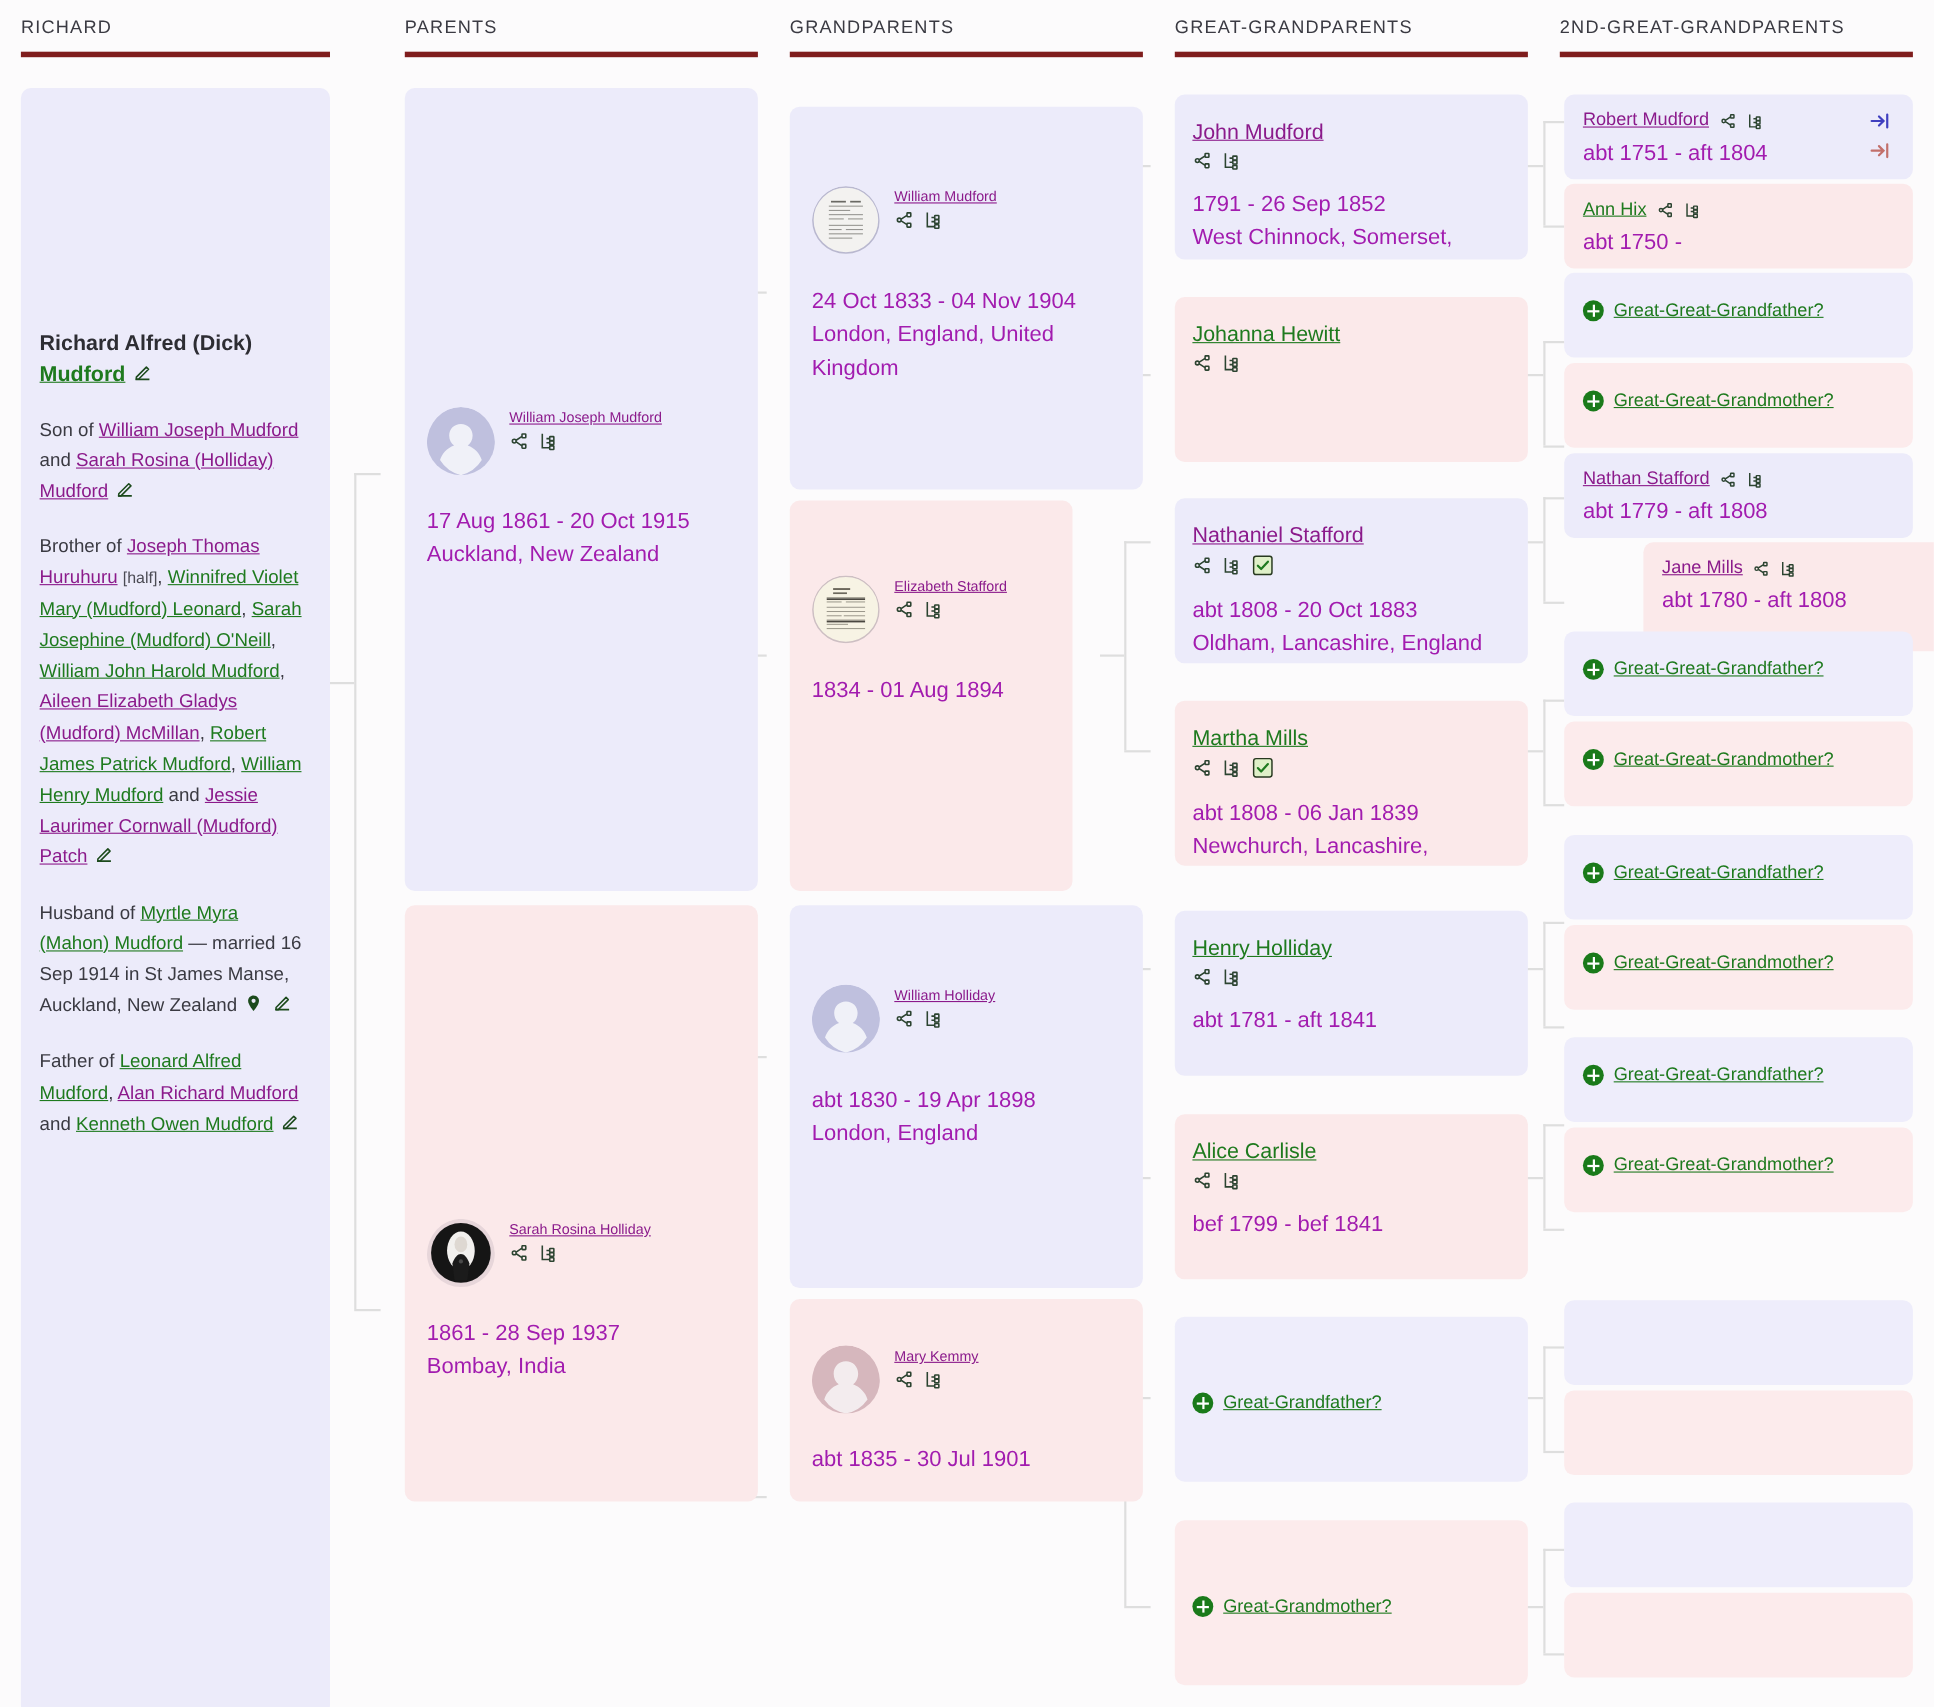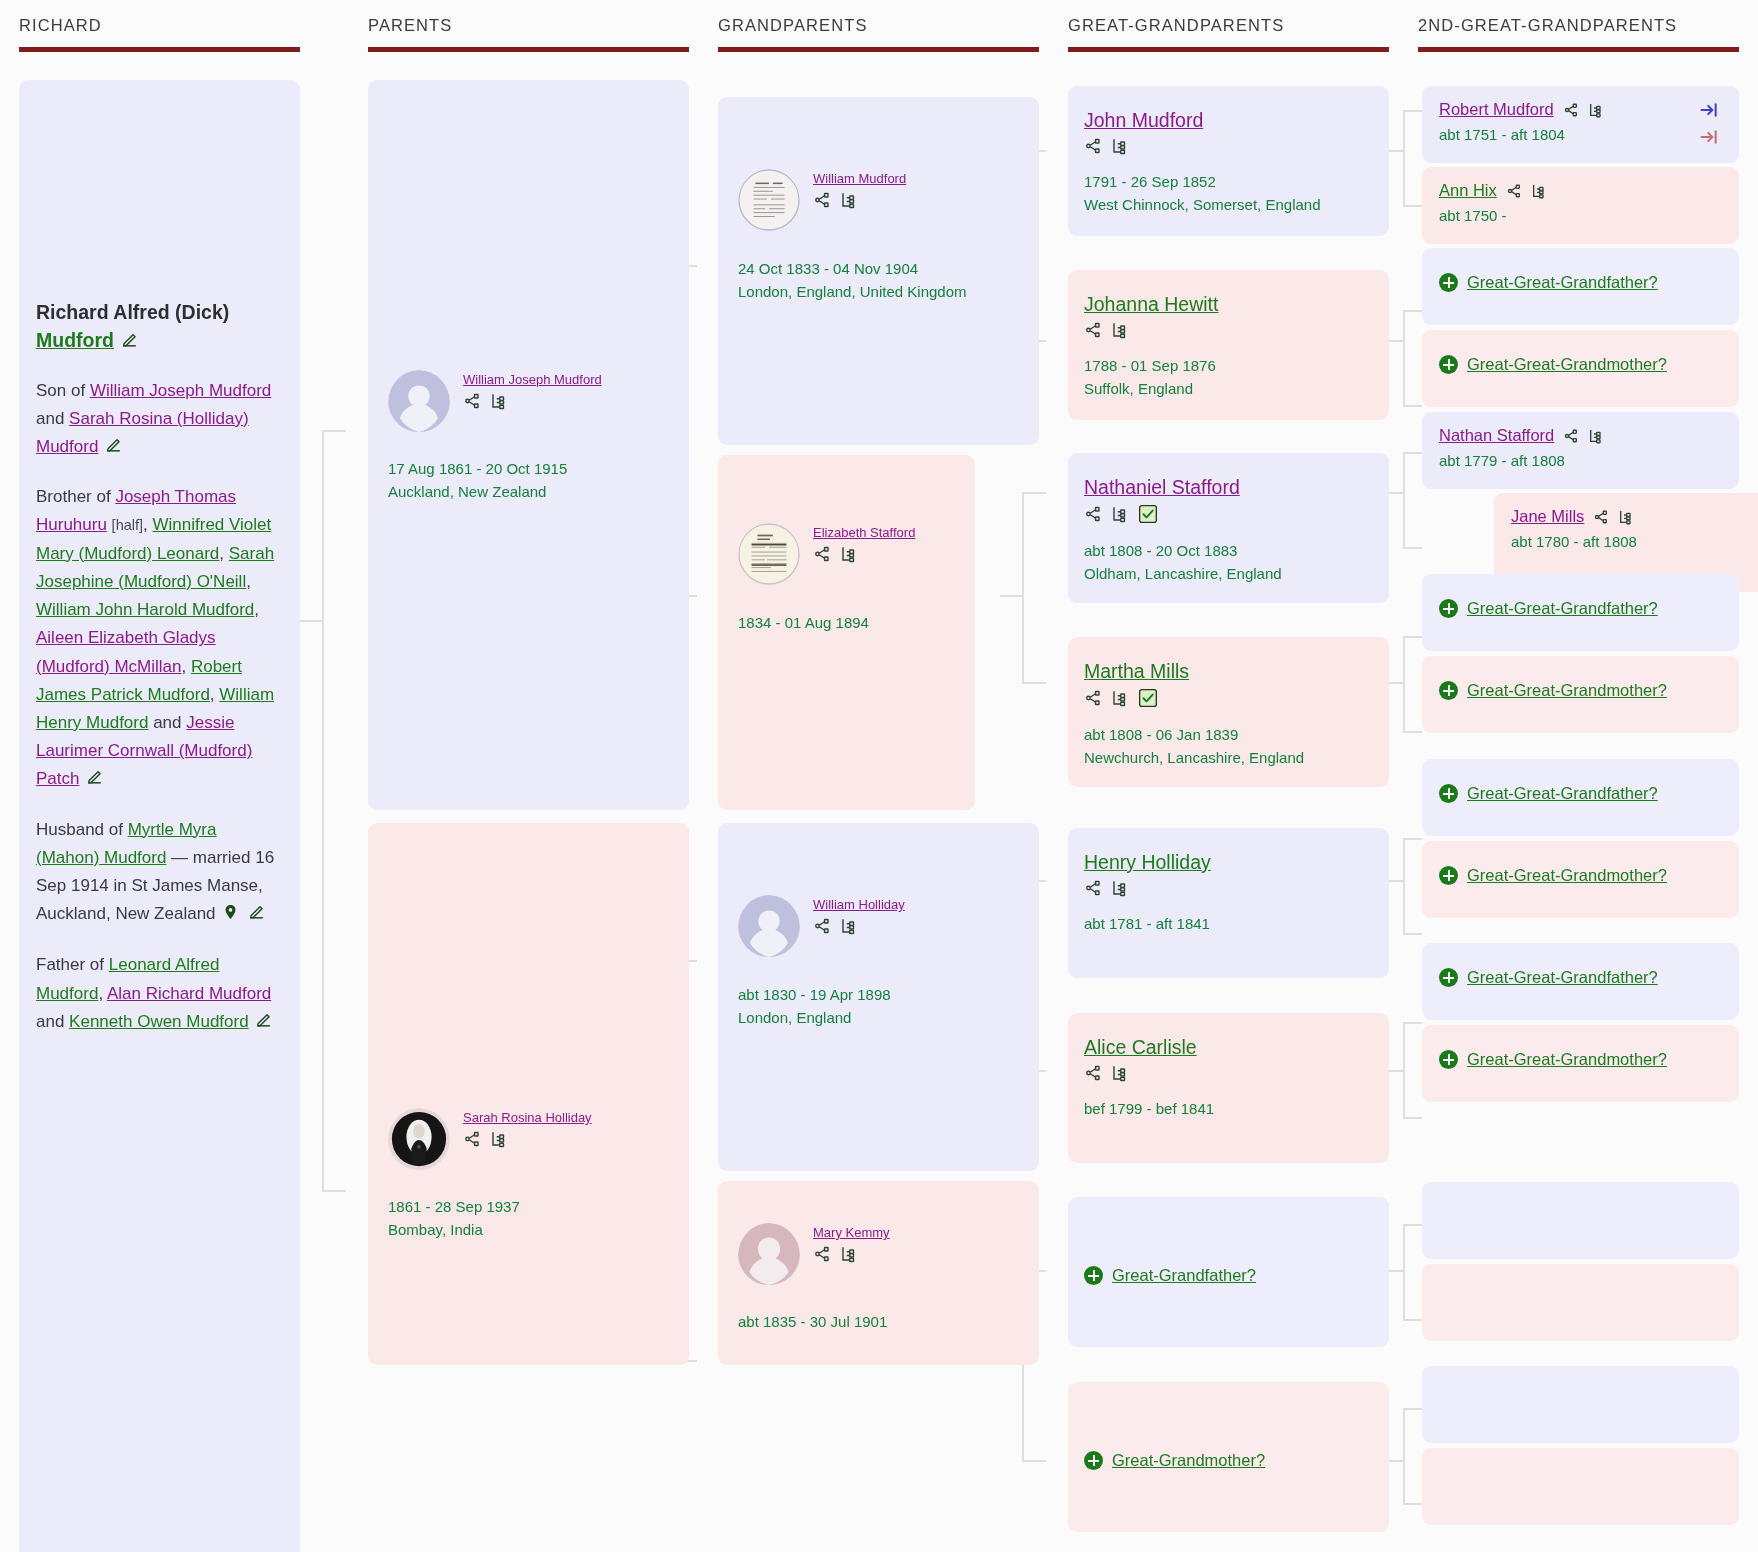--- a/index.html
+++ b/index.html
@@ -71,21 +71,21 @@
   
   .avatar {
     border-radius: 50%;
     overflow: hidden;
     flex: 0 0 auto;
     display: block;
   }
 
   
   .p-row { display: flex; align-items: flex-start; gap: 13px; }
-  .p-meta { font-size: 15px; line-height: 1.52; color: #15803d; }
+  .p-meta { font-size: 20px; line-height: 1.52; color: #a21caf; }
 
   
   .conn { position: absolute; background: #dedede; }
   .conn-v { width: 1.6px; }
   .conn-h { height: 1.6px; }
 
   
   .addrow { display: flex; align-items: center; gap: 9px; }
   .plus-circle {
     width: 19px; height: 19px; border-radius: 50%;
@@ -531,24 +531,20 @@
             <rect x="15.4" y="16" width="4.6" height="4.6" rx="0.7"></rect>
             <path d="M8.3 11 15.4 6.3M8.3 13l7.1 4.7"></path>
           </svg></span>
       <span class="ico"><svg width="18" height="18" viewBox="0 0 24 24" fill="none" stroke="#2c4431" stroke-width="1.9">
             <path d="M4 3v17h5M9 9h4M9 14h4M9 20h4"></path>
             <rect x="13" y="6.6" width="5" height="4.6" rx="0.6"></rect>
             <rect x="13" y="11.8" width="5" height="4.3" rx="0.6"></rect>
             <rect x="13" y="17.8" width="5" height="4.3" rx="0.6"></rect>
           </svg></span>
     </div>
-    <div class="p-meta" style="margin-top:16px;">
-      <div>1788 - 01 Sep 1876</div>
-      <div>Suffolk, England</div>
-    </div>
   </div>
 </div>
 
 <div class="card male" style="left:1068px; top:453px; width:321px; height:150px;">
   <div style="position:absolute; left:16px; right:14px; top:23px;">
     <div class="name-lg lnk p-link">Nathaniel Stafford</div>
     <div class="icons">
       <span class="ico"><svg width="18" height="18" viewBox="0 0 24 24" fill="none" stroke="#2c4431" stroke-width="1.9">
             <circle cx="6" cy="12" r="2.3"></circle>
             <rect x="15.4" y="3.4" width="4.6" height="4.6" rx="0.7"></rect>

